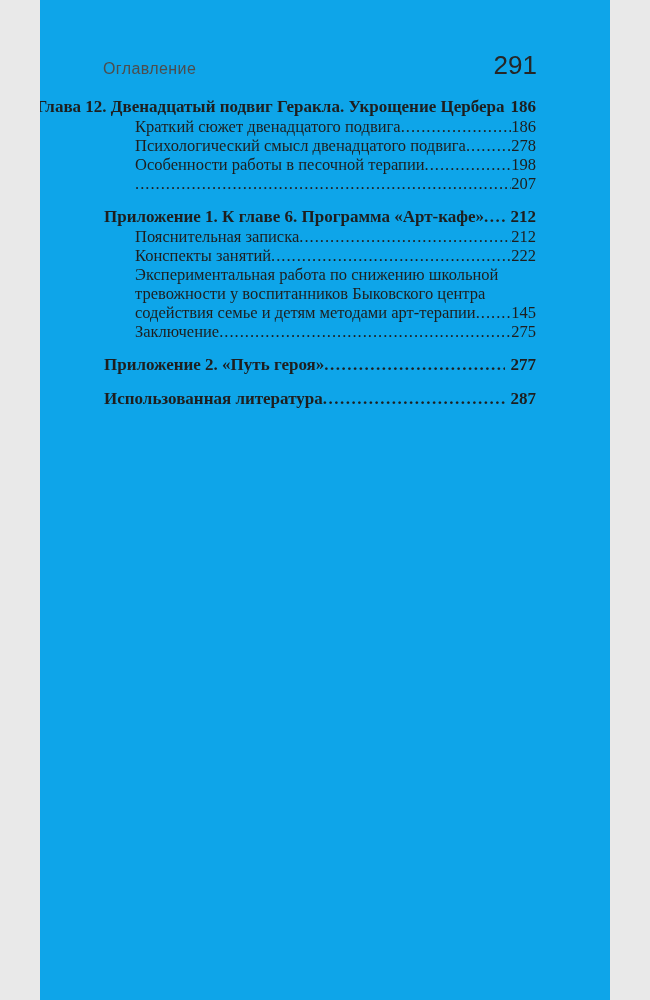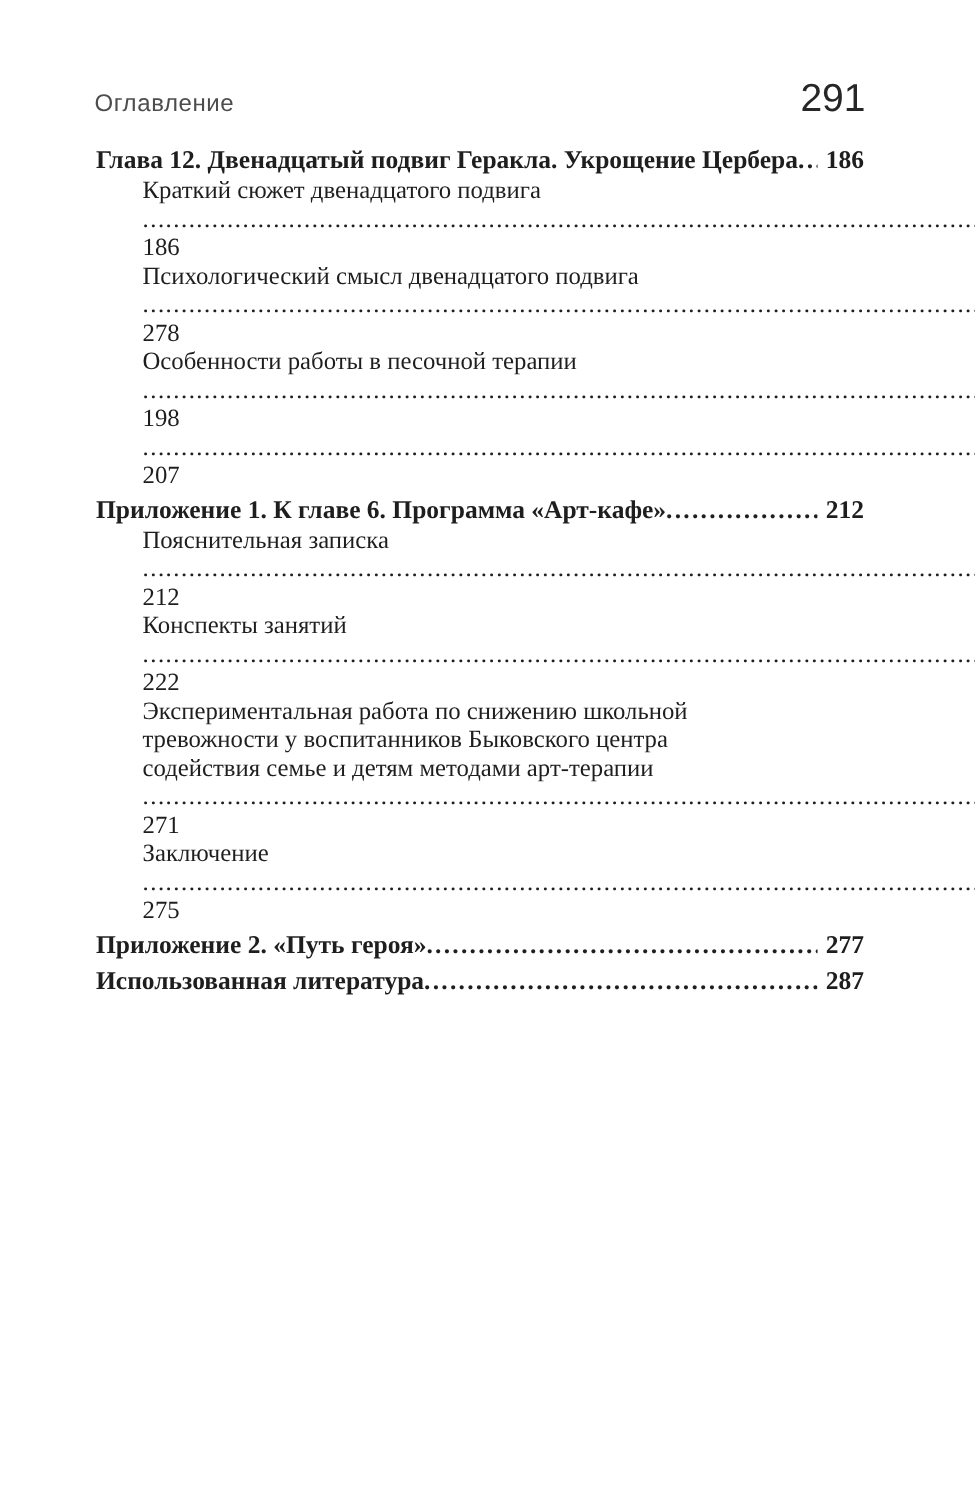--- a/index.html
+++ b/index.html
@@ -1,22 +1,22 @@
 <!DOCTYPE html>
 <html><head>
 <meta charset="utf-8">
 <style>
   * { margin: 0; padding: 0; box-sizing: border-box; }
   html, body { background: #e9e9e9; }
   .page {
     position: relative;
-    width: 650px;
+    width: 570px;
     height: 1000px;
     margin: 0 auto;
-    background: #ffffff;
+    background: #0ea5e9;
     overflow: hidden;
     font-family: "Liberation Serif", serif;
   }
   .running-header {
     display: flex;
     justify-content: space-between;
     align-items: baseline;
     padding: 50px 73px 0 63px;
   }
   .running-header .section-label {
@@ -35,26 +35,26 @@
   .toc {
     padding: 16px 74px 0 64px;
     color: #1e1e1e;
   }
   .row {
     display: flex;
     align-items: baseline;
     font-size: 16.5px;
     line-height: 19px;
   }
-  .row.sub { padding-left: 31px; flex-direction: column; }
+  .row.sub { padding-left: 31px; }
   .row.chapter {
     font-weight: bold;
     font-size: 17px;
     line-height: 20px;
-    margin-top: 4px;
+    margin-top: 14px;
   }
   .toc .row.chapter:first-child { margin-top: 0; justify-content: flex-end; }
   .row .title { white-space: nowrap; }
   .row.cont { display: block; }
   .dots {
     flex: 1 1 auto;
     min-width: 0;
     overflow: hidden;
     white-space: nowrap;
   }
@@ -113,21 +113,21 @@
       <div class="row sub">
         <span class="title">Конспекты занятий</span>
         <span class="dots"></span>
         <span class="page-num">222</span>
       </div>
       <div class="row sub cont">Экспериментальная работа по снижению школьной</div>
       <div class="row sub cont">тревожности у воспитанников Быковского центра</div>
       <div class="row sub">
         <span class="title">содействия семье и детям методами арт-терапии</span>
         <span class="dots"></span>
-        <span class="page-num">271</span>
+        <span class="page-num">145</span>
       </div>
       <div class="row sub">
         <span class="title">Заключение</span>
         <span class="dots"></span>
         <span class="page-num">275</span>
       </div>
       <div class="row chapter">
         <span class="title">Приложение 2. «Путь героя»</span>
         <span class="dots"></span>
         <span class="page-num">277</span>

